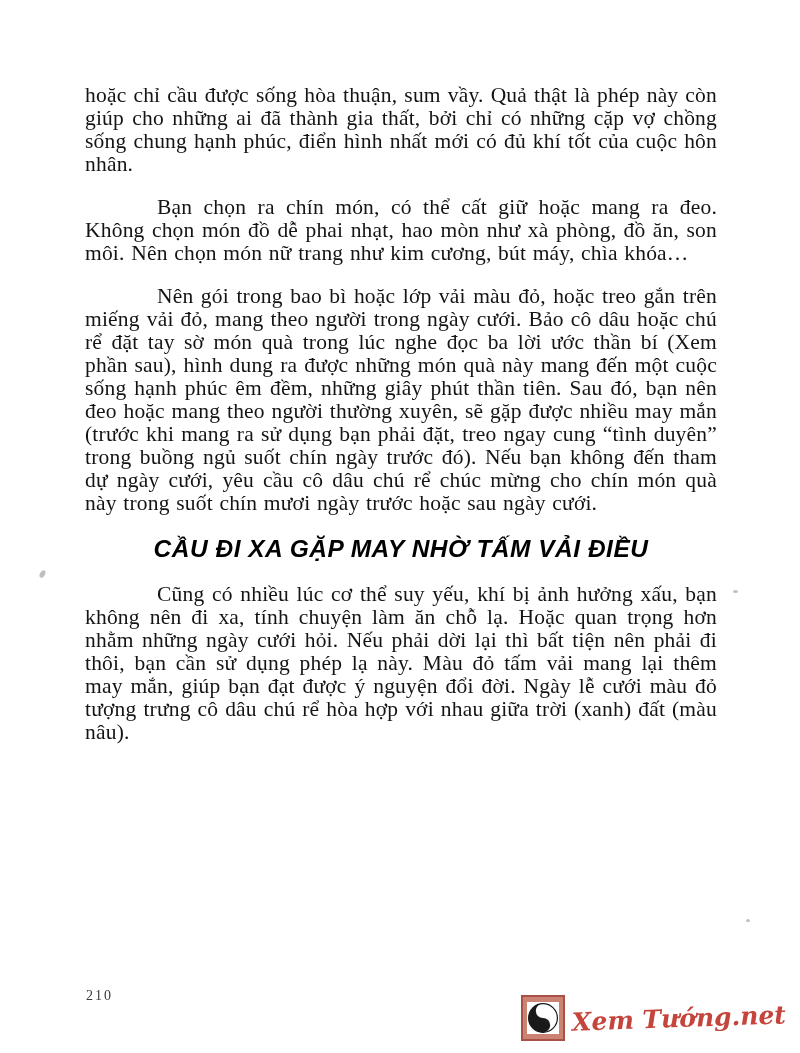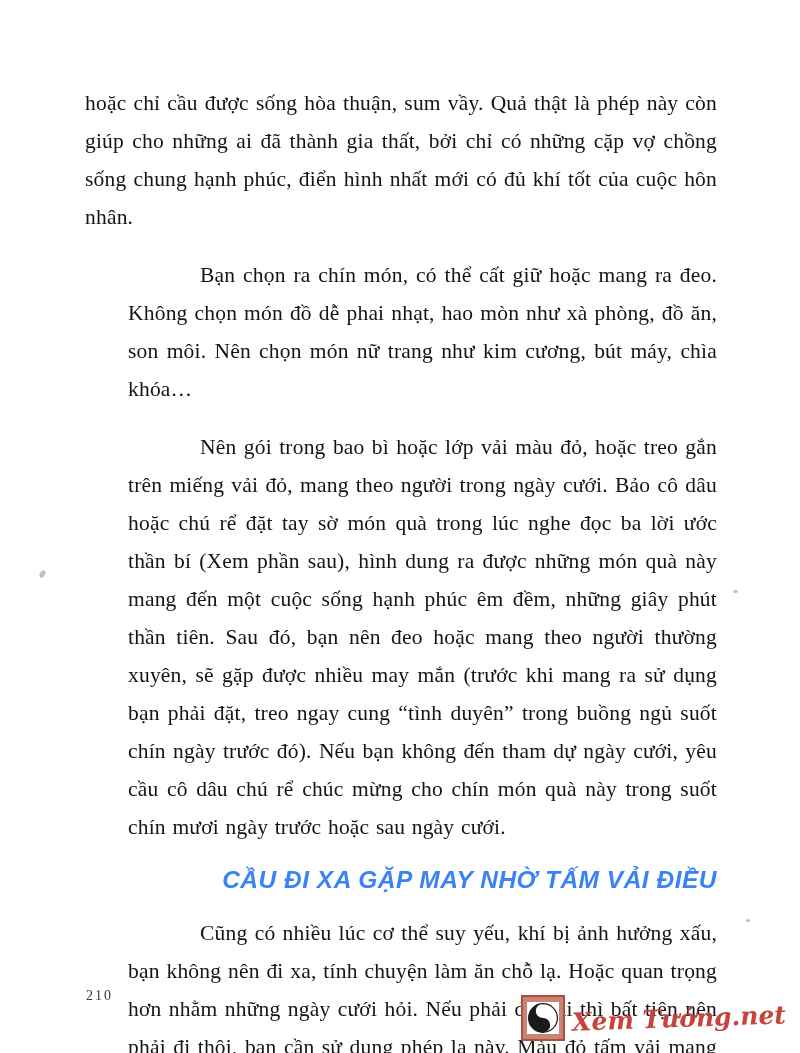--- a/index.html
+++ b/index.html
@@ -17,38 +17,37 @@
   }
   .text-block {
     position: absolute;
     left: 85px;
     top: 84px;
     width: 632px;
   }
   .para {
     margin: 0 0 20px 0;
     font-size: 21.5px;
-    line-height: 38px;
+    line-height: 23px;
     text-align: justify;
     letter-spacing: 0.2px;
     word-spacing: 1px;
   }
   .para.indent {
     text-indent: 72px;
-    margin-left: 43px;
   }
   .heading {
     margin: 14px 0 20px 0;
     font-family: "Liberation Sans", sans-serif;
     font-style: italic;
     font-weight: 700;
     font-size: 24.5px;
     letter-spacing: 0.5px;
-    text-align: right;
-    color: #3b82f6;
+    text-align: center;
+    color: #000000;
   }
   .pagenum {
     position: absolute;
     left: 86px;
     top: 988px;
     font-size: 14px;
     letter-spacing: 2px;
     color: #3a3a3a;
   }
   .watermark {

